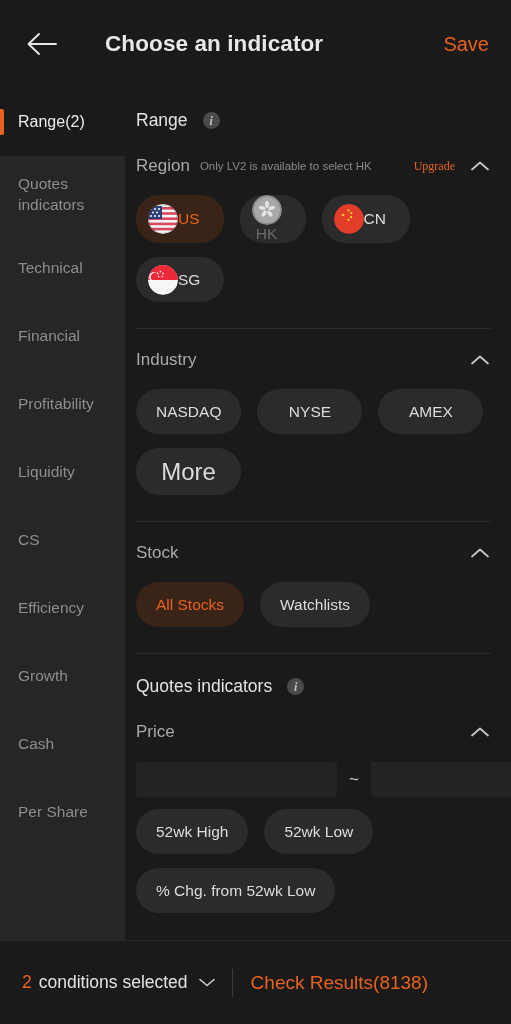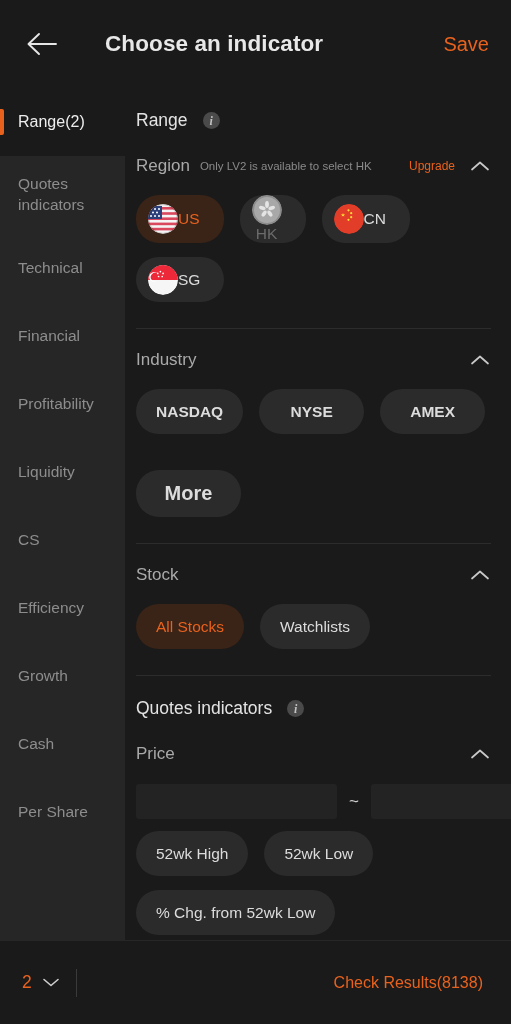--- a/index.html
+++ b/index.html
@@ -139,20 +139,21 @@
     color: #8a8a8a;
     flex: 1 1 auto;
     white-space: nowrap;
   }
   .grp-upgrade {
     font-size: 12px;
     color: #e8621d;
     cursor: pointer;
     flex: 0 0 auto;
     font-weight: 500;
+    font-family: Liberation Serif, serif;
   }
   .chev {
     flex: 0 0 auto;
     width: 22px; height: 22px;
     display: flex; align-items: center; justify-content: center;
     cursor: pointer;
     margin-left: 4px;
   }
 
   
@@ -175,22 +176,22 @@
     cursor: pointer;
     white-space: nowrap;
     user-select: none;
   }
   .chip.flagchip { padding: 0 24px 0 12px; gap: 0px; }
   .chip.selected {
     background: #3a2317;
     color: #e8621d;
   }
   .chip.disabled { color: #6b6b6b; flex-direction: column; }
-  .chip.wide { min-width: 105px; font-weight: bold; }
-  .chip.big { font-size: 20px; padding: 0 24px; min-height: 47px; margin-top: 22px; }
+  .chip.wide { min-width: 105px; }
+  .chip.big { font-size: 24px; padding: 0 24px; min-height: 47px; }
   .chip-label { display:inline-block; }
 
   .flag {
     width: 30px; height: 30px;
     border-radius: 50%;
     flex: 0 0 auto;
     position: relative;
     overflow: hidden;
     display: inline-block;
   }
@@ -248,23 +249,23 @@
   .cond-count { color: #e8621d; font-size: 17.5px; }
   .cond-text  { color: #e3e3e3; font-size: 17.5px; }
   .bar-sep {
     width: 1px; height: 28px;
     background: #3a3a3a;
     margin: 0 18px 0 16px;
     flex: 0 0 1px;
   }
   .check-btn {
     flex: 1 1 auto;
-    text-align: right;
+    text-align: left;
     color: #e8621d;
-    font-size: 16px;
+    font-size: 19px;
     cursor: pointer;
     padding-right: 28px;
     white-space: nowrap;
   }
 </style>
 </head>
 <body>
 
 <div id="app">
 
@@ -498,20 +499,21 @@
           </div>
         </div>
 
       </div>
     </div>
   </div>
 
   <div class="bottom-bar">
     <div class="cond-group">
       <span class="cond-count">2</span>
+      <span class="cond-text">conditions selected</span>
       <span style="display:inline-flex;align-items:center;margin-left:3px;">
         <svg width="18" height="11" viewBox="0 0 18 11" fill="none">
           <path d="M2 2.5 L9 8.5 L16 2.5" stroke="#cfcfcf" stroke-width="1.6" stroke-linecap="round" stroke-linejoin="round"></path>
         </svg>
       </span>
     </div>
     <div class="bar-sep"></div>
     <div class="check-btn">Check Results(8138)</div>
   </div>
 

